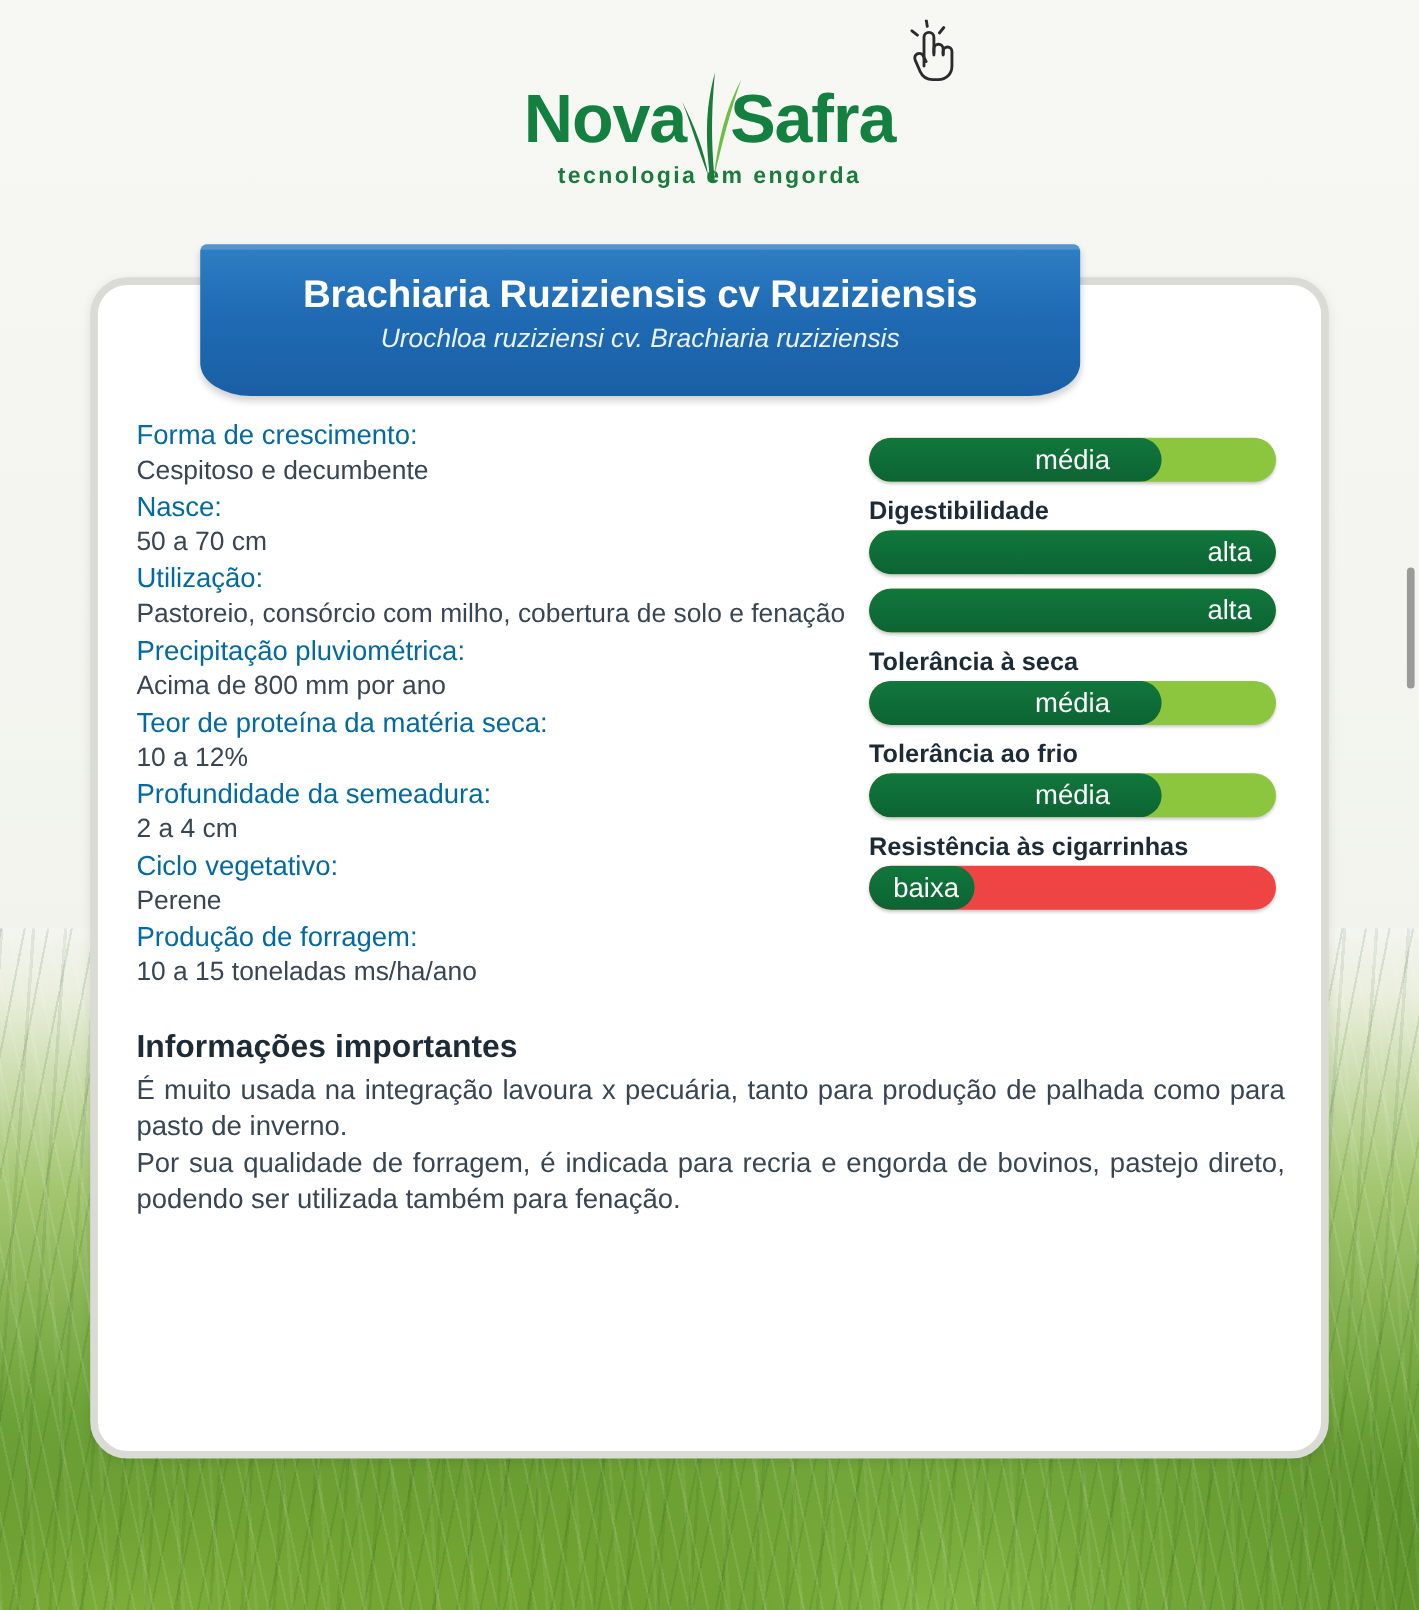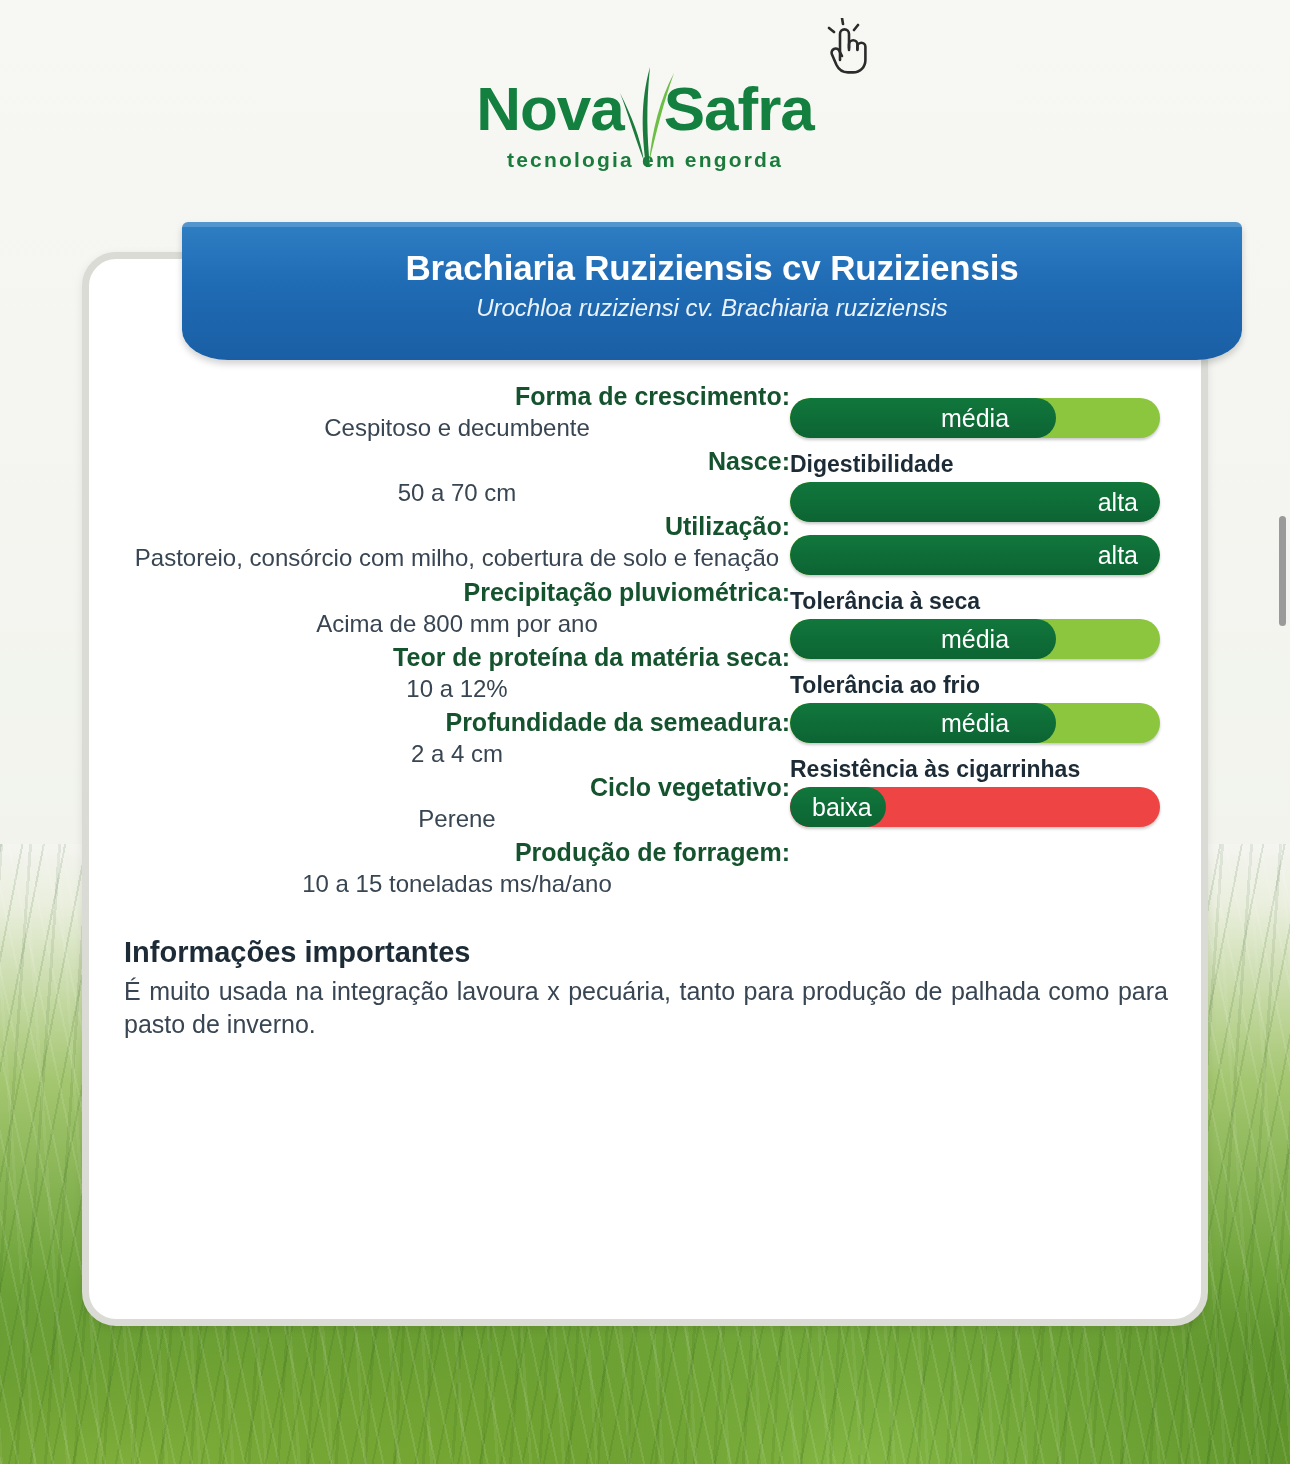--- a/index.html
+++ b/index.html
@@ -110,21 +110,21 @@
     background:#fff;
     border-radius: 26px;
     overflow: hidden;
   }
 
   
   .ribbon {
     position: absolute;
     top: 222px;
     left: 182px;
-    width: 1060px;
+    width: 800px;
     height: 138px;
     z-index: 6;
     background: linear-gradient(to bottom, #2f7fc4 0%, #1f6bb4 45%, #1a5fa5 100%);
     border-radius: 6px 6px 46px 46px / 6px 6px 30px 30px;
     box-shadow: 0 4px 7px rgba(0,0,0,.18);
   }
   .ribbon:after {
     content:"";
     position:absolute;
     left: 0; right: 0; top: 0; height: 5px;
@@ -153,31 +153,29 @@
     left: 100px;
     width: 1090px;
     z-index: 7;
   }
   .cols { display:flex; align-items:flex-start; }
   .col-left { width: 690px; padding-left: 24px; }
   .col-right { width: 370px; padding-top: 18px; }
 
   .spec-label {
     font-size: 25px;
-    font-weight: bold;
-    color: #14532d;
+    font-weight: normal;
+    color: #0369a1;
     line-height: 1.28;
-    text-align: right;
   }
   .spec-value {
     font-size: 24px;
     color: #384552;
     line-height: 1.3;
     margin-bottom: 2px;
-    text-align: center;
   }
 
   
   .rating { margin-bottom: 13px; }
   .rating-title {
     font-size: 23px;
     font-weight: bold;
     color: #1c2b36;
     margin-bottom: 4px;
     white-space: nowrap;
@@ -328,15 +326,16 @@
         <div class="bar" style="background: #ef4444;">
           <div class="bar-fill" style="width: 26%;"></div>
           <div class="bar-text at-start">baixa</div>
         </div>
       </div>
     </div>
   </div>
 
   <div class="info-title">Informações importantes</div>
   <div class="info-para">É muito usada na integração lavoura x pecuária, tanto para produção de palhada como para pasto de inverno.</div>
+  <div class="info-para">Por sua qualidade de forragem, é indicada para recria e engorda de bovinos, pastejo direto, podendo ser utilizada também para fenação.</div>
 </div>
 
 <div class="scrollbar"></div>
 
 </body></html>

